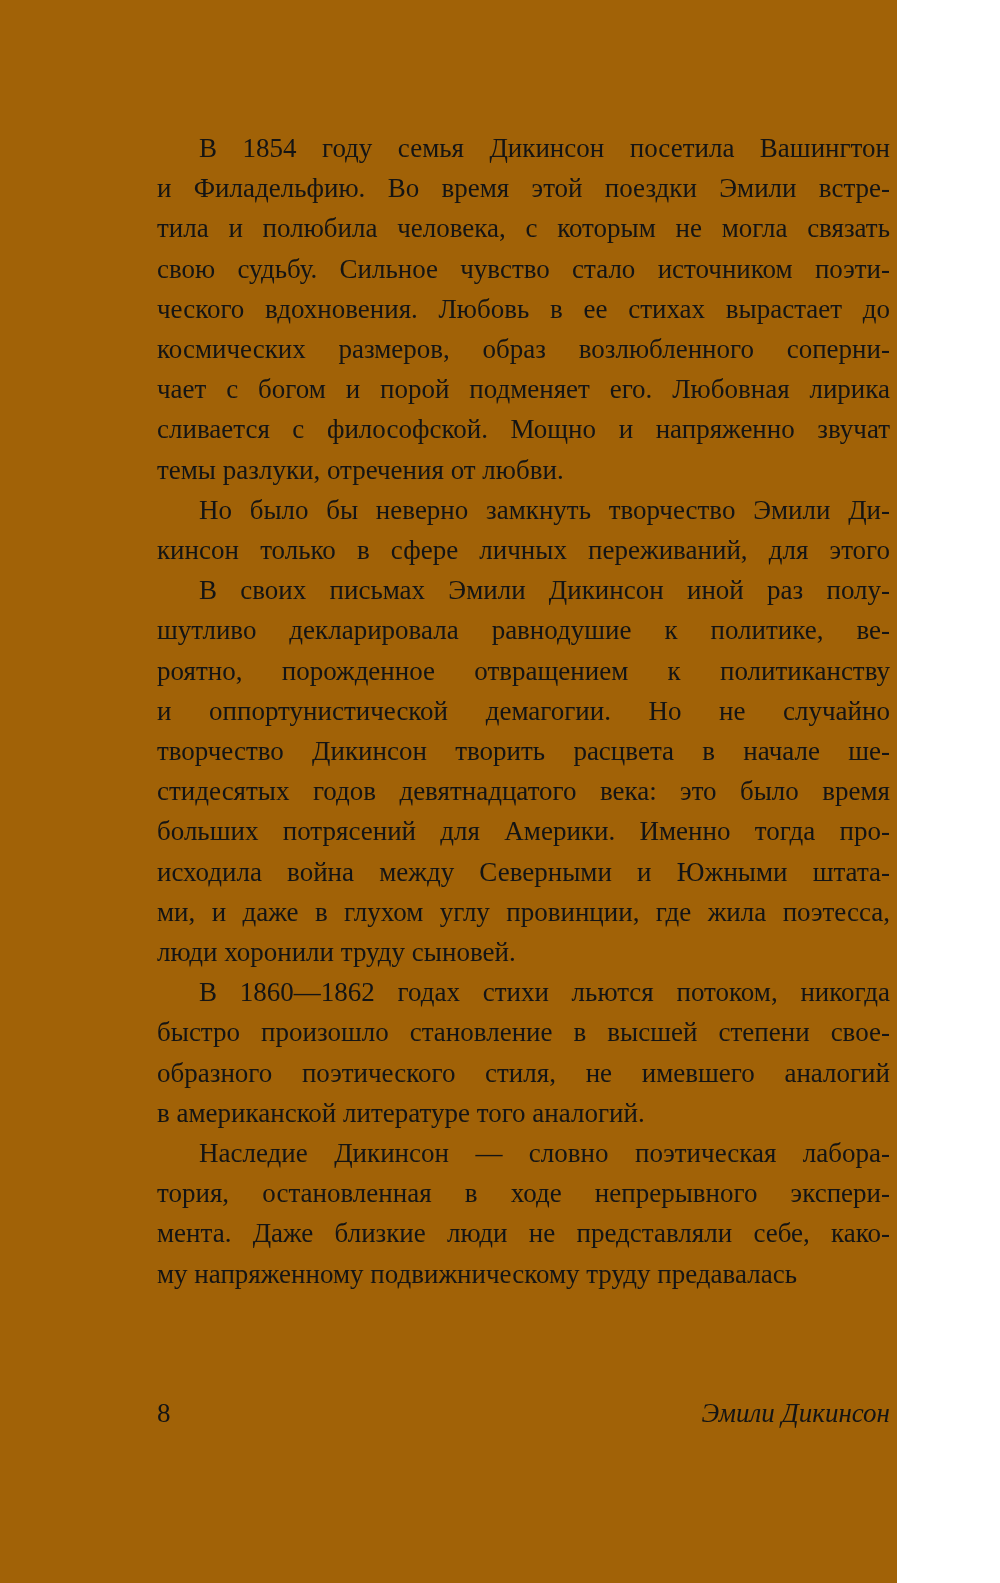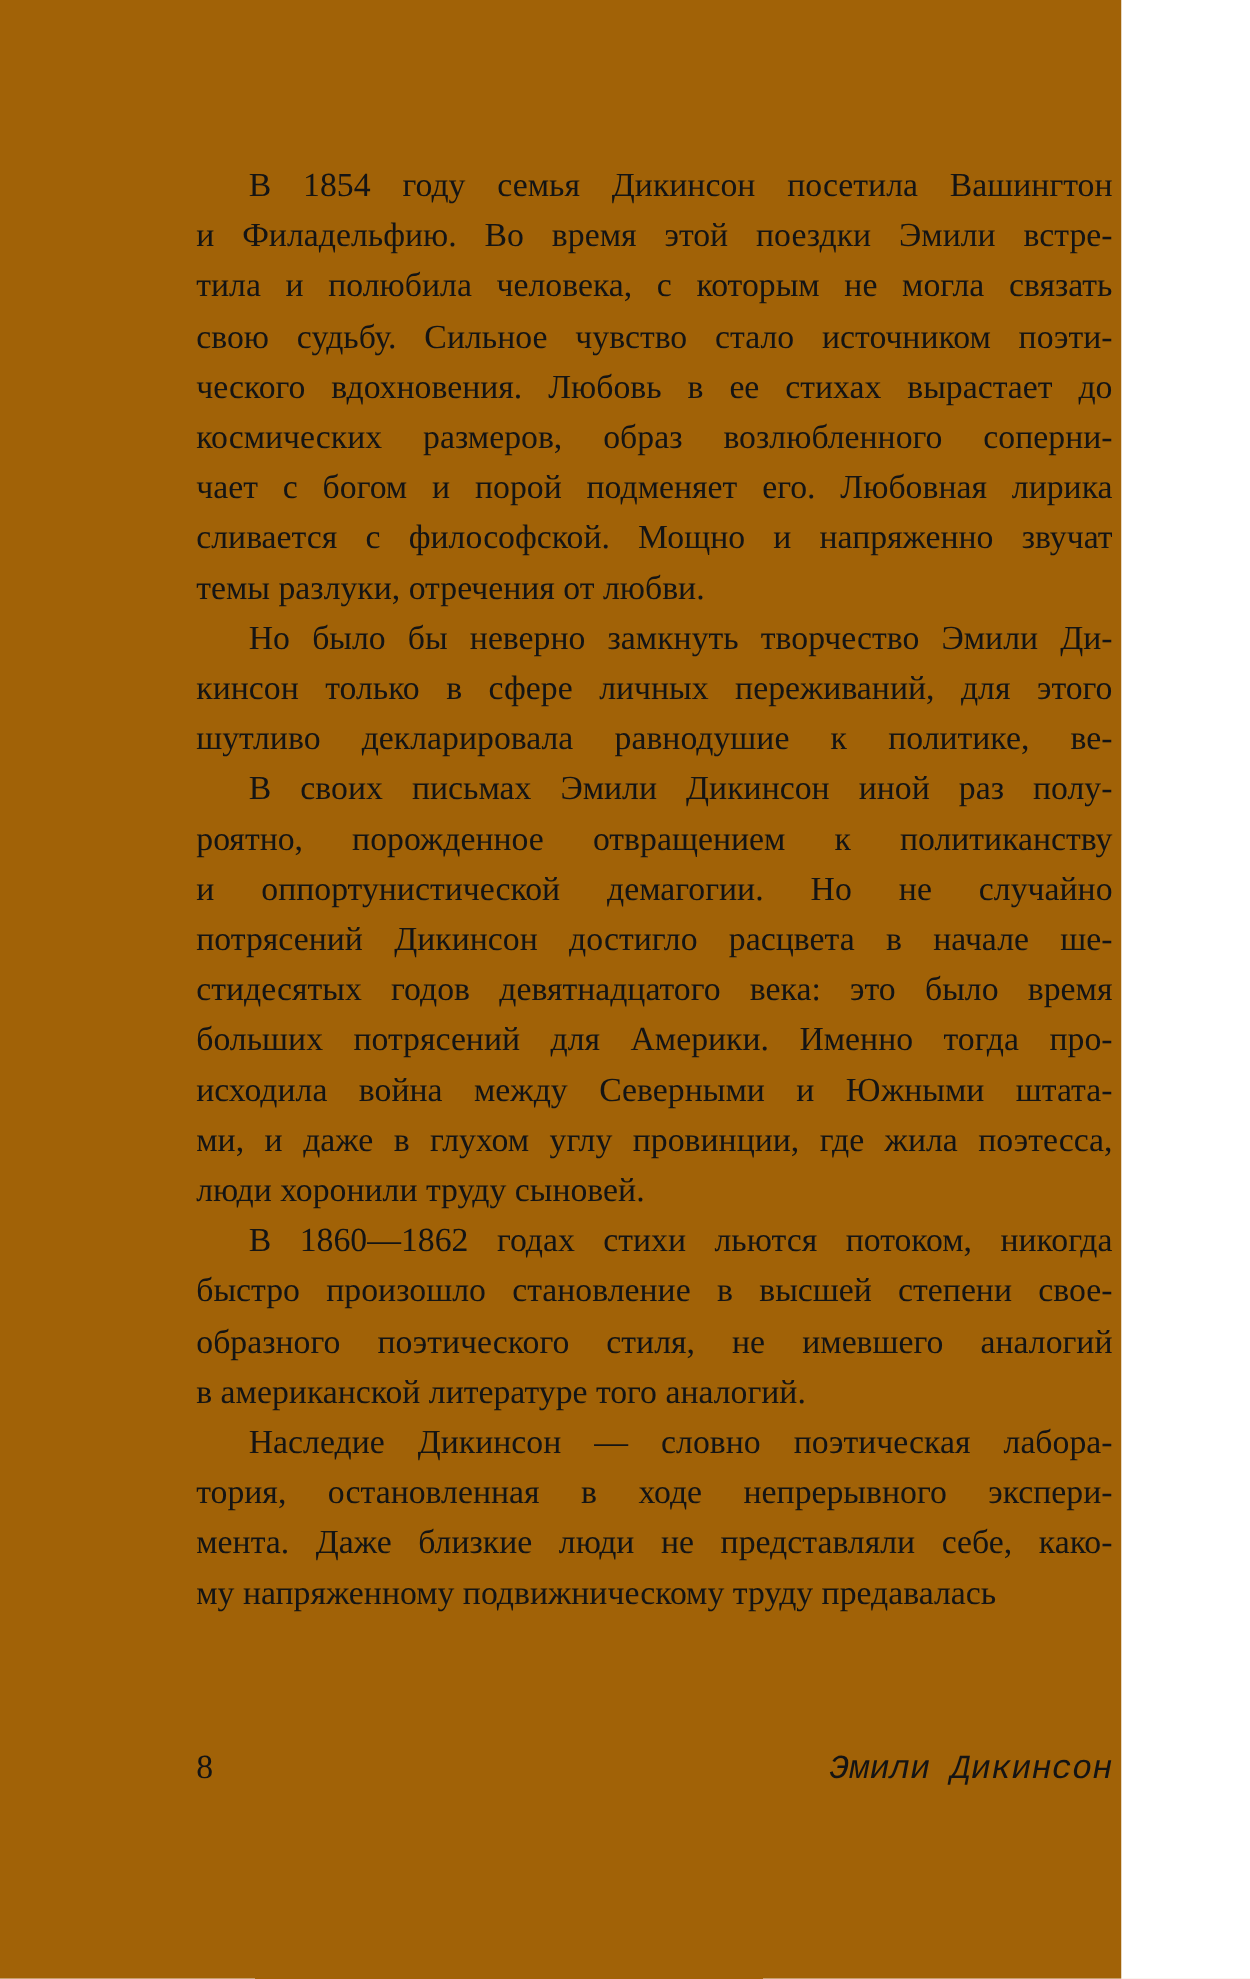--- a/index.html
+++ b/index.html
@@ -46,21 +46,20 @@
     left: 157px;
     top: 1398px;
     width: 733px;
     font-size: 27px;
     display: flex;
     justify-content: space-between;
     align-items: baseline;
   }
   .running-title {
     font-style: italic;
-    font-family: Liberation Mono, monospace;
   }
 </style>
 </head>
 <body>
 
 <div class="page">
   <div class="text-block" id="text-block">
       <div class="paragraph">
         <div class="line first">В 1854 году семья Дикинсон посетила Вашингтон</div>
         <div class="line">и Филадельфию. Во время этой поездки Эмили встре-</div>
@@ -70,25 +69,25 @@
         <div class="line">космических размеров, образ возлюбленного соперни-</div>
         <div class="line">чает с богом и порой подменяет его. Любовная лирика</div>
         <div class="line">сливается с философской. Мощно и напряженно звучат</div>
         <div class="line last">темы разлуки, отречения от любви.</div>
       </div>
       <div class="paragraph">
         <div class="line first">Но было бы неверно замкнуть творчество Эмили Ди-</div>
         <div class="line">кинсон только в сфере личных переживаний, для этого</div>
       </div>
       <div class="paragraph">
+        <div class="line first">В своих письмах Эмили Дикинсон иной раз полу-</div>
         <div class="line">шутливо декларировала равнодушие к политике, ве-</div>
-        <div class="line first">В своих письмах Эмили Дикинсон иной раз полу-</div>
         <div class="line">роятно, порожденное отвращением к политиканству</div>
         <div class="line">и оппортунистической демагогии. Но не случайно</div>
-        <div class="line">потрясений Дикинсон достигло расцвета в начале ше-</div>
+        <div class="line">творчество Дикинсон творить расцвета в начале ше-</div>
         <div class="line">стидесятых годов девятнадцатого века: это было время</div>
         <div class="line">больших потрясений для Америки. Именно тогда про-</div>
         <div class="line">исходила война между Северными и Южными штата-</div>
         <div class="line">ми, и даже в глухом углу провинции, где жила поэтесса,</div>
         <div class="line last">люди хоронили труду сыновей.</div>
       </div>
       <div class="paragraph">
         <div class="line first">В 1860—1862 годах стихи льются потоком, никогда</div>
         <div class="line">быстро произошло становление в высшей степени свое-</div>
         <div class="line">образного поэтического стиля, не имевшего аналогий</div>

